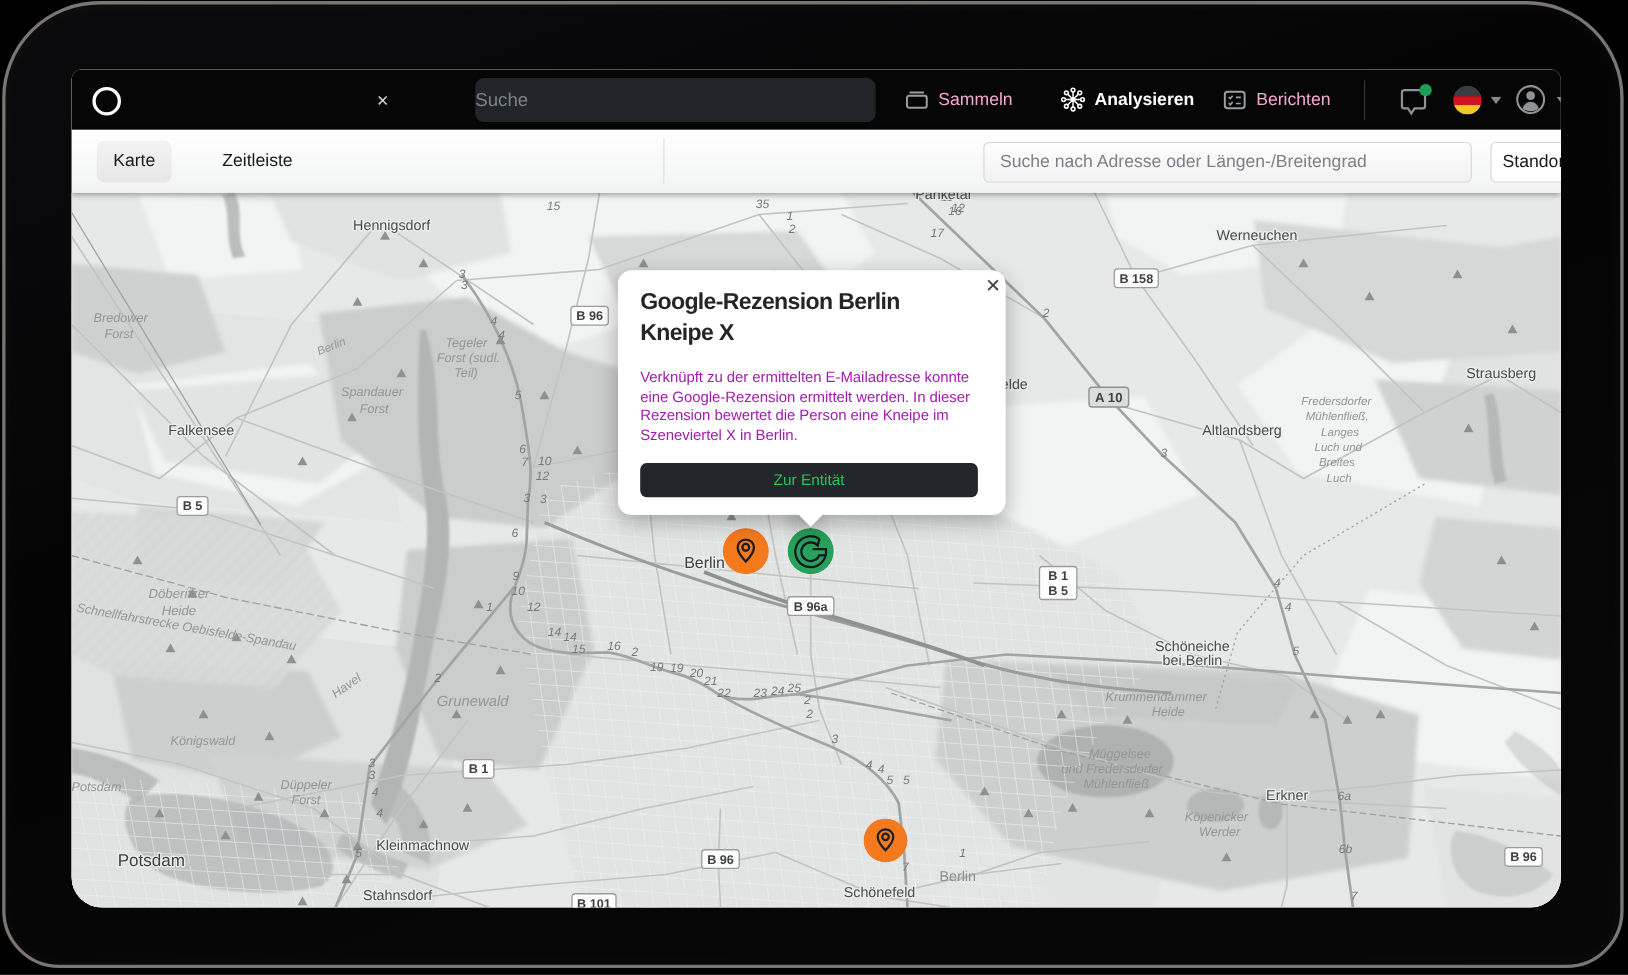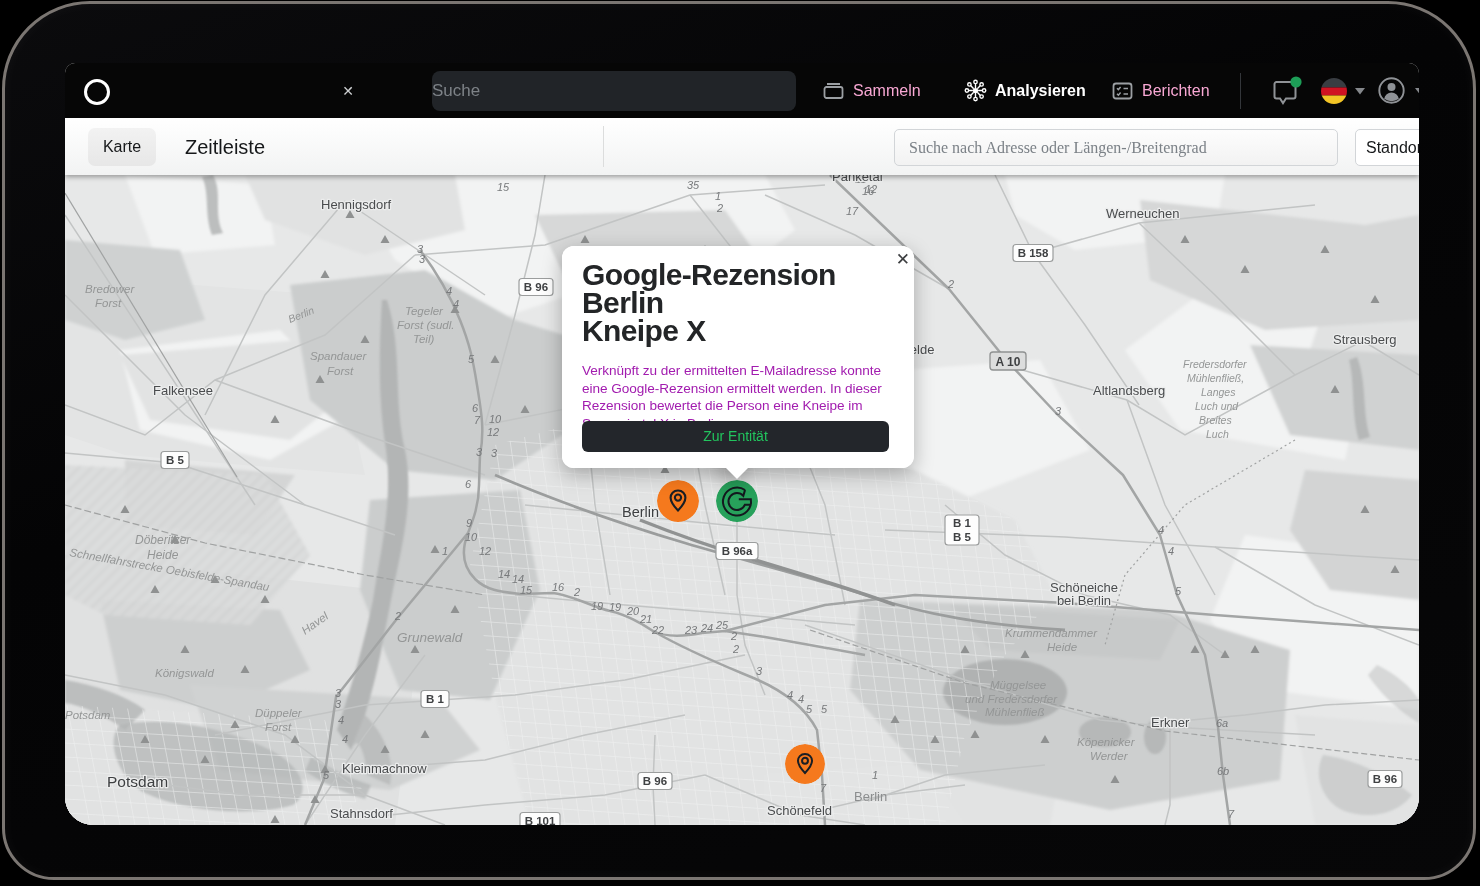--- a/index.html
+++ b/index.html
@@ -31,35 +31,35 @@
   .navitem { position:absolute; top:0; height:55px; display:flex; align-items:center; color:#f9a8d4; font-size:16px; }
   .navitem svg { margin-right:7px; }
   .navitem.active { color:#fff; font-weight:bold; }
   .navdiv { position:absolute; left:1175px; top:10px; width:1px; height:36px; background:#33363a; }
   
   .toolbar { position:absolute; left:0; top:55px; width:100%; height:57px;
     background:linear-gradient(#ffffff,#f2f3f3); box-shadow:0 2px 5px rgba(0,0,0,0.35); z-index:5; }
   .karte { position:absolute; left:23px; top:10px; width:68px; height:38px;
     background:linear-gradient(#f2f2f2,#e7e7e7); border-radius:7px; font-weight:normal; font-size:16px; color:#16181a;
     text-align:center; line-height:38px; }
-  .zeit { position:absolute; left:120px; top:10px; height:38px; font-size:20px; color:#16181a; line-height:38px; }
+  .zeit { position:absolute; left:137px; top:10px; height:38px; font-size:16px; color:#16181a; line-height:38px; }
   .tdiv { position:absolute; left:538px; top:8px; width:1px; height:41px; background:#dcdddd; }
   .tsearch { position:absolute; left:829px; top:11px; width:444px; height:37px; background:linear-gradient(#fdfdfd,#f2f2f2);
-    border:1px solid #d2d5d8; border-radius:5px; color:#7b8187; font-size:16px; line-height:35px; padding-left:14px;font-family:Liberation Serif, serif; }
+    border:1px solid #d2d5d8; border-radius:5px; color:#7b8187; font-size:16px; line-height:35px; padding-left:14px; }
   .standorte { position:absolute; left:1290px; top:11px; width:130px; height:37px; background:#fff;
     border:1px solid #d2d5d8; border-radius:5px; color:#16181a; font-size:16px; line-height:35px; padding-left:10px; }
   
   .map { position:absolute; left:0; top:112px; width:1354px; height:650px; background:#e9eaea; }
   
   .marker { position:absolute; border-radius:50%; z-index:8; }
   
   .popup { position:absolute; left:497px; top:183px; width:352px; height:222px; background:#fff; border-radius:12px;
     box-shadow:0 6px 20px rgba(0,0,0,0.28); z-index:10; }
   .popup .tail { position:absolute; left:163px; top:204px; width:24px; height:24px; background:#fff; transform:rotate(45deg); box-shadow:0 6px 20px rgba(0,0,0,0.28);}
-  .popup h1 { font-size:30px; line-height:28px; color:#232527; margin:0 20px 0 20px; padding-top:15px; letter-spacing:-0.6px;}
+  .popup h1 { font-size:21px; line-height:28px; color:#232527; margin:0 20px 0 20px; padding-top:15px; letter-spacing:-0.6px;}
   .popup .body { font-size:13.6px; line-height:17.6px; color:#a21caf; margin:17px 20px 0 20px; letter-spacing:-0.05px; }
   .popup .btn { position:absolute; left:20px; top:175px; width:307px; height:31px; background:#23262b; border-radius:6px;
     color:#22c55e; font-size:14px; text-align:center; line-height:31px; }
   .popup .px { position:absolute; right:4px; top:3px; color:#3c3e40; font-size:17px; }
 </style>
 </head>
 <body>
 <div class="device"></div>
 <div class="screen">
   <div class="nav">

